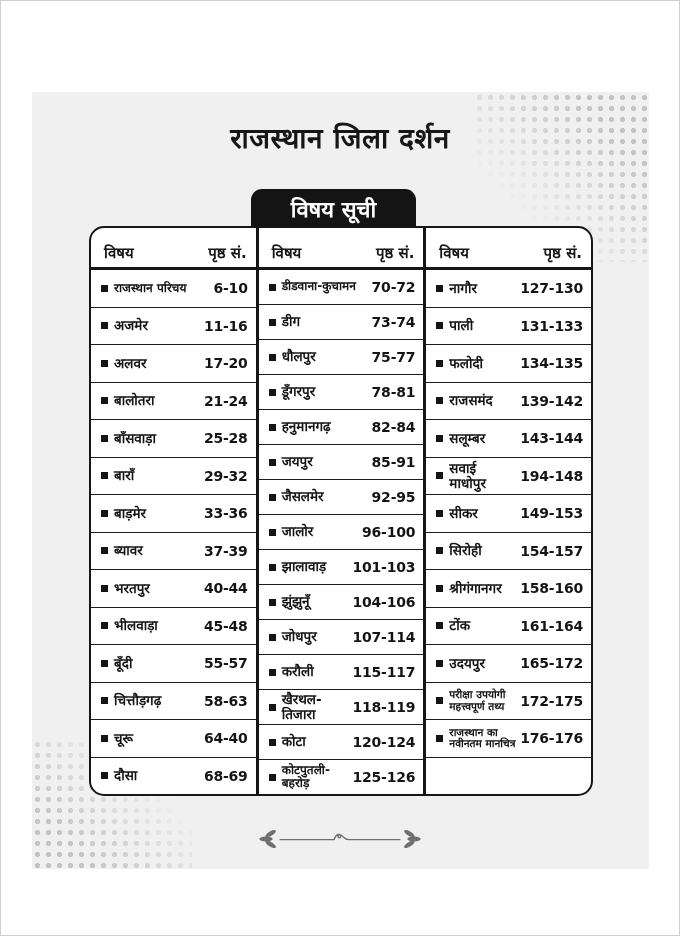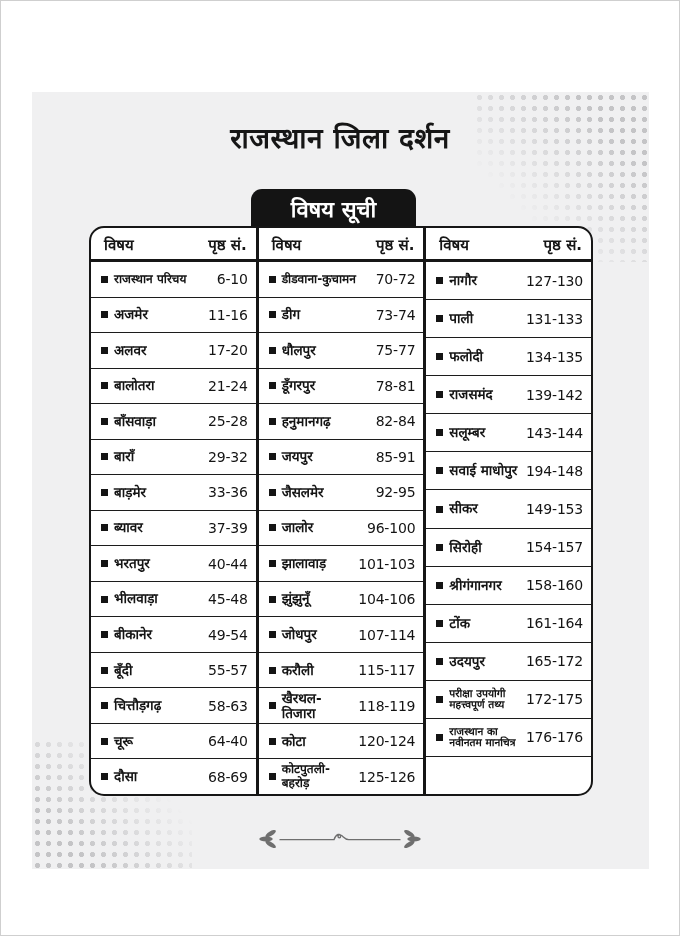--- a/index.html
+++ b/index.html
@@ -43,40 +43,40 @@
   }
   .toc-table{
     position:absolute;left:88px;top:225px;width:504px;height:570px;
     background:#ffffff;border:2.5px solid var(--ink,#161616);border-radius:15px;
     box-sizing:border-box;display:flex;overflow:hidden;
   }
   .toc-col{flex:1 1 0;display:flex;flex-direction:column;min-width:0;}
   .toc-col + .toc-col{border-left:3px solid var(--ink,#161616);}
   .col-head{
     height:31px;flex:0 0 31px;display:flex;align-items:center;justify-content:space-between;
-    padding:0 9px 0 13px;border-bottom:3px solid var(--ink,#161616);
+    padding:8px 9px 0 13px;border-bottom:3px solid var(--ink,#161616);
     font-weight:800;font-size:15px;color:var(--ink,#161616);
   }
   .rows{flex:1 1 auto;display:flex;flex-direction:column;}
   .row{
     flex:1 1 0;display:flex;align-items:center;
     padding:0 8px 0 10px;box-sizing:border-box;min-height:0;justify-content:space-between;
   }
   .row + .row{border-top:1.2px solid #1c1c1c;}
   .bullet{
     width:7px;height:7px;background:#141414;flex:0 0 7px;margin-right:6px;
   }
   .label{
     flex:1 1 auto;min-width:0;font-weight:800;font-size:13.5px;color:#141414;
     line-height:1.12;
   }
   .label.mid{font-size:12px;}
   .label.small{font-size:10.5px;}
   .pages{
-    flex:0 0 auto;font-weight:400;font-size:14px;color:#141414;
+    flex:0 0 auto;font-weight:700;font-size:14px;color:#141414;
     margin-left:4px;white-space:nowrap;letter-spacing:-0.2px;
   }
   .ornament{
     position:absolute;left:50%;top:824px;transform:translateX(-50%);
   }
 </style>
 </head>
 <body>
 
 <div class="page">
@@ -141,25 +141,20 @@
           </div>
           <div class="row">
             <span class="bullet"></span>
             <span class="label">भरतपुर</span>
             <span class="pages">40-44</span>
           </div>
           <div class="row">
             <span class="bullet"></span>
             <span class="label">भीलवाड़ा</span>
             <span class="pages">45-48</span>
-          </div>
-          <div class="row">
-            <span class="bullet"></span>
-            <span class="label">बीकानेर</span>
-            <span class="pages">49-54</span>
           </div>
           <div class="row">
             <span class="bullet"></span>
             <span class="label">बूँदी</span>
             <span class="pages">55-57</span>
           </div>
           <div class="row">
             <span class="bullet"></span>
             <span class="label">चित्तौड़गढ़</span>
             <span class="pages">58-63</span>

